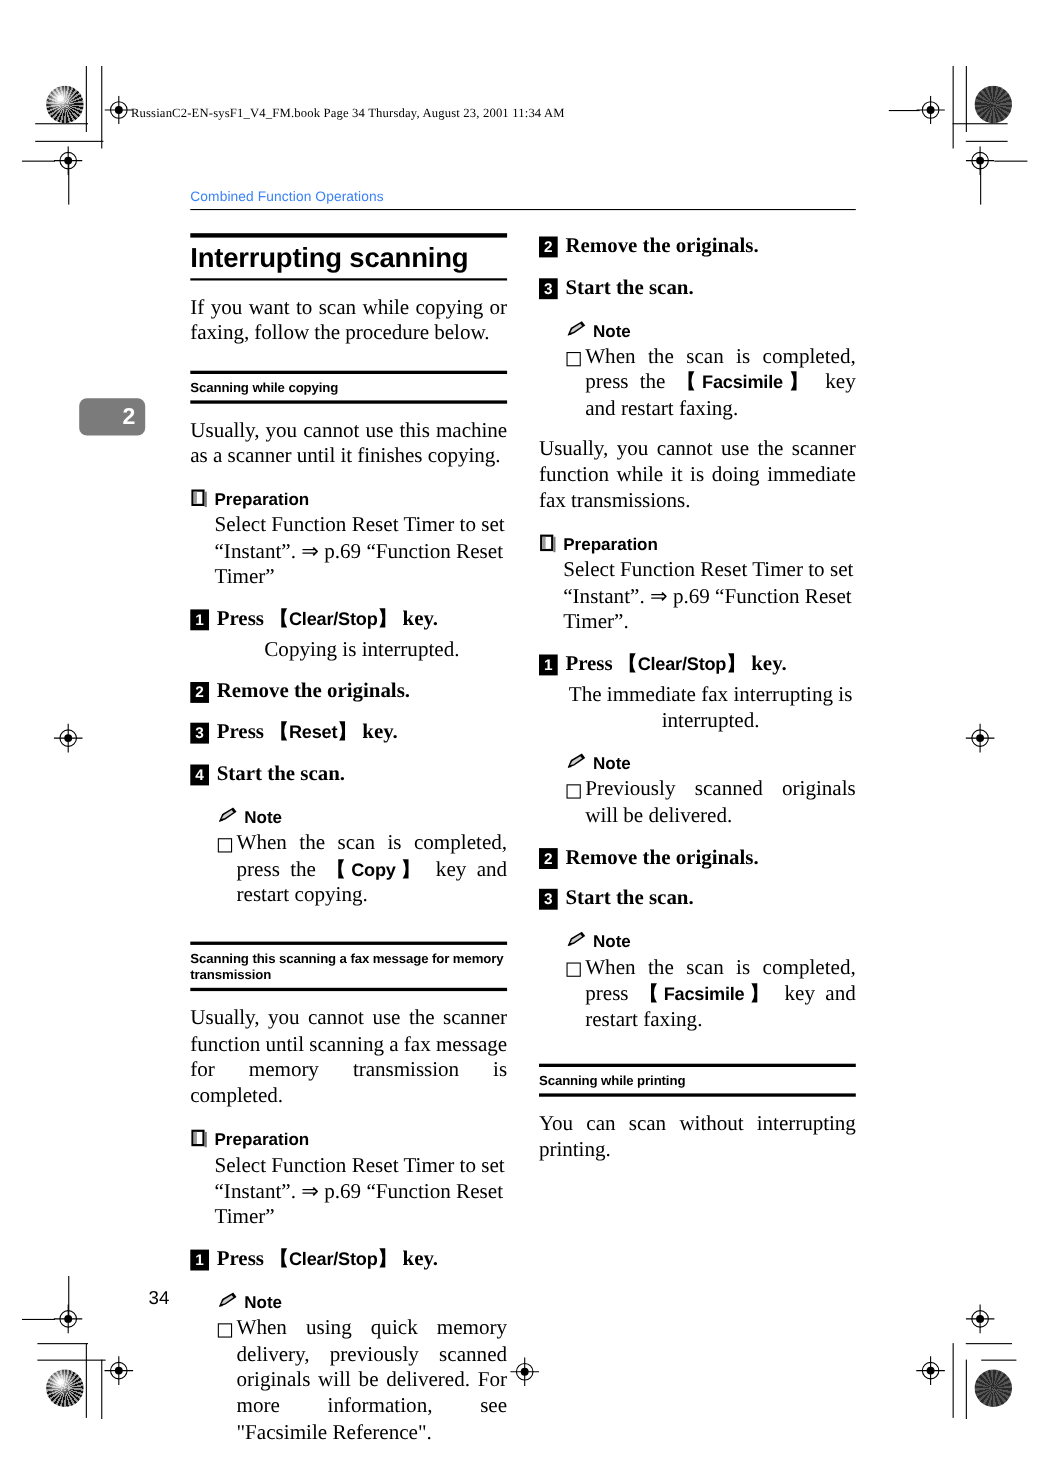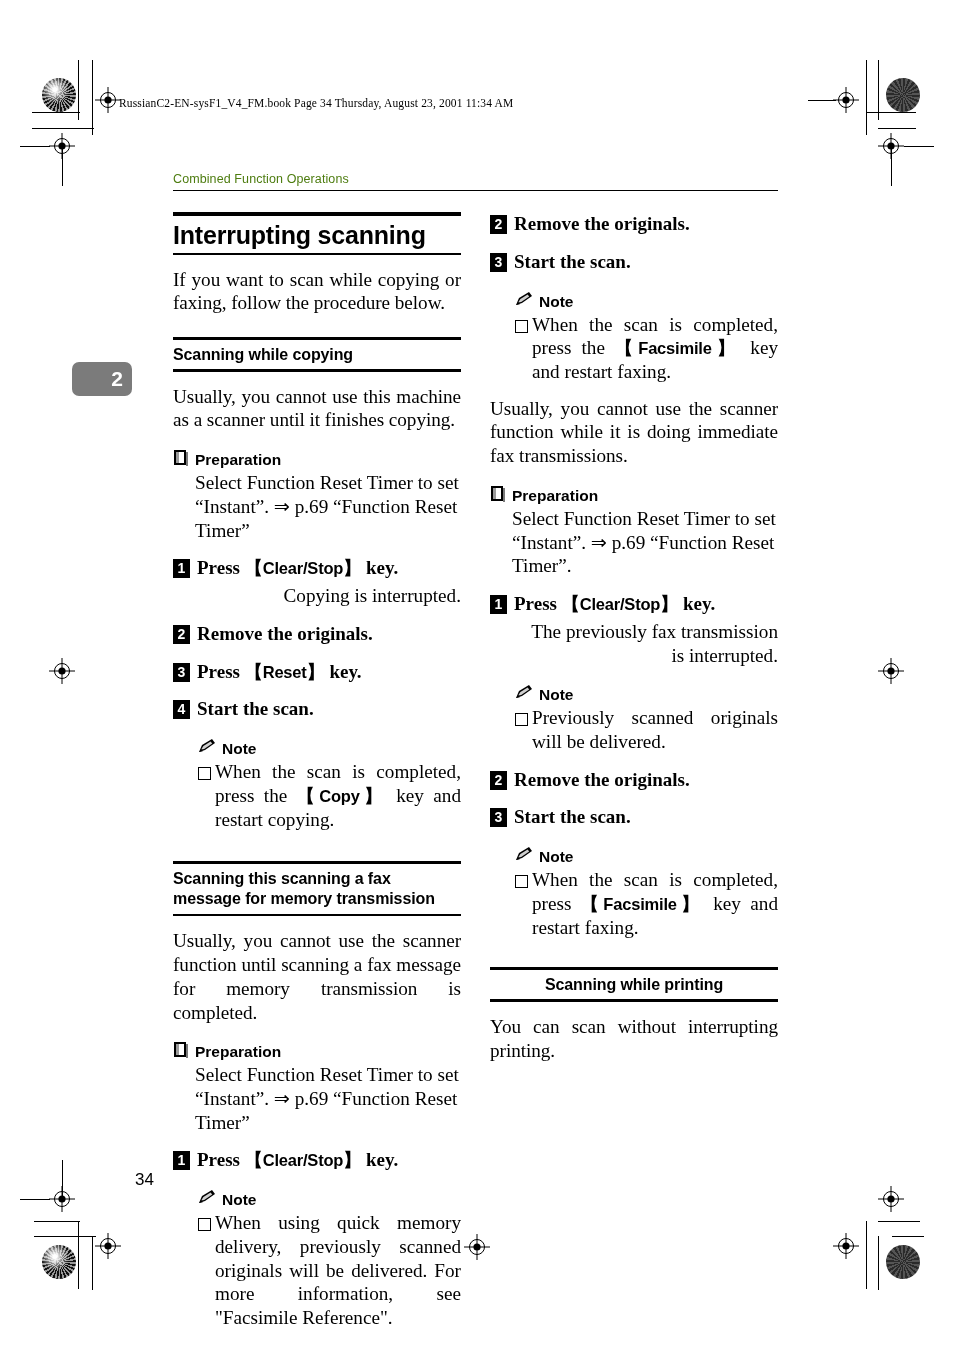--- a/index.html
+++ b/index.html
@@ -49,21 +49,21 @@
   }
 
   .running-head {
     position: absolute;
     left: 173px;
     top: 172px;
     width: 605px;
     font-family: "Liberation Sans", sans-serif;
     font-size: 12.5px;
     letter-spacing: .1px;
-    color: #4d7c0f;
+    color: #3b82f6;
   }
   .running-head-rule {
     position: absolute;
     left: 173px; top: 190px;
     width: 605px; height: 1.3px;
     background: #000;
   }
 
   .file-stamp {
     position: absolute;
@@ -118,21 +118,21 @@
     line-height: 1.08;
     letter-spacing: -0.2px;
   }
 
   .h2-block { margin-top: 22px; }
   .h2-rule-top { height: 2.6px; background:#000; margin-bottom: 5px; }
   .h2-rule-bottom { height: 2.6px; background:#000; margin-top: 4px; }
   .h2 {
     font-family: "Liberation Sans", sans-serif;
     font-weight: bold;
-    font-size: 16px;
+    font-size: 12px;
     line-height: 1.28;
     letter-spacing: -0.1px;
   }
 
   
   p.body {
     font-family: "Liberation Serif", serif;
     font-size: 19.2px;
     line-height: 1.235;
     text-align: justify;
@@ -206,21 +206,21 @@
     font-weight: bold;
     font-size: 19px;
     line-height: 1.2;
     padding-top: 1px;
   }
   .step-after {
     font-family: "Liberation Serif", serif;
     font-size: 19.2px;
     line-height: 1.235;
     margin: 4px 0 0 24px;
-    text-align: right;
+    text-align: center;
   }
 
   
   .key {
     font-family: "Liberation Sans", sans-serif;
     font-weight: bold;
     font-size: 16.5px;
     letter-spacing: -0.2px;
     text-align: right;
   }
@@ -528,21 +528,21 @@
         </svg>
       </span>
       <span class="label-text">Preparation</span>
     </div>
     <div class="prep-body">Select Function Reset Timer to set “Instant”. ⇒ p.69 “Function Reset Timer”.</div>
 
     <div class="step">
       <span class="step-num">1</span>
       <span class="step-text"><span>Press </span><span class="bracket">【</span><span class="key">Clear/Stop</span><span class="bracket">】</span><span> key.</span></span>
     </div>
-    <div class="step-after">The previously fax transmission is interrupted.</div>
+    <div class="step-after">The immediate fax interrupting is interrupted.</div>
 
     <div class="label-row" style="margin-left:25px;">
       <span>
         <svg class="icon-svg" width="18" height="16" viewBox="0 0 18 16">
           <polygon points="1,14 4,7 14,1 17,5 7,12" fill="#000"></polygon>
           <polygon points="3.2,11.4 5.4,7.9 12.6,3.4 14.2,5.4 6.2,10.9" fill="#cfcfcf"></polygon>
           <polygon points="1,14 3.3,11.2 4.8,13.2" fill="#000"></polygon>
         </svg>
       </span>
       <span class="label-text">Note</span>
@@ -574,21 +574,21 @@
       </span>
       <span class="label-text">Note</span>
     </div>
     <div class="note-wrap">
       <div class="note-item">
         <span class="sq"></span>
         <span class="note-text"><span>When the scan is completed, press </span><span class="bracket">【</span><span class="key">Facsimile</span><span class="bracket">】</span><span> key and restart faxing.</span></span>
       </div>
     </div>
 
-    <div class="h2-block" style="margin-top:28px;text-align:center;">
+    <div class="h2-block" style="margin-top:28px;">
       <div class="h2-rule-top"></div>
       <div class="h2">Scanning while printing</div>
       <div class="h2-rule-bottom"></div>
     </div>
 
     <p class="body">You can scan without interrupting printing.</p>
 
   </div>
 </div>
 

